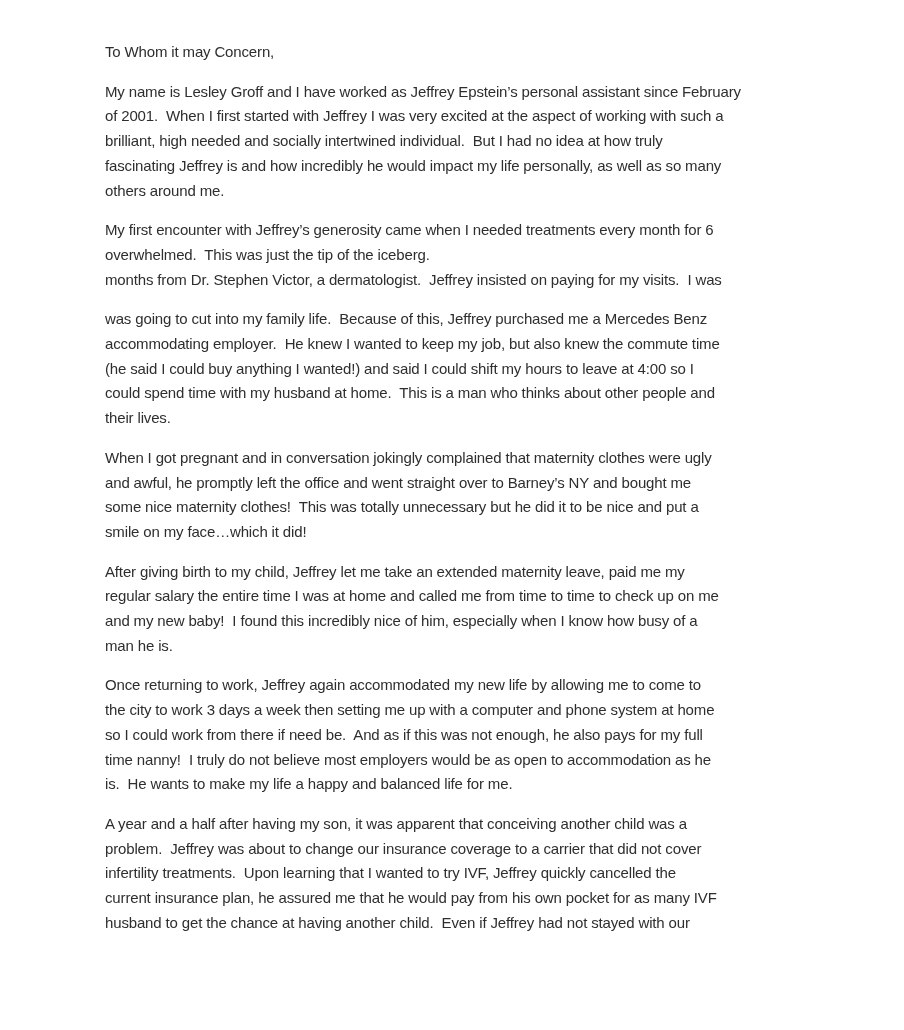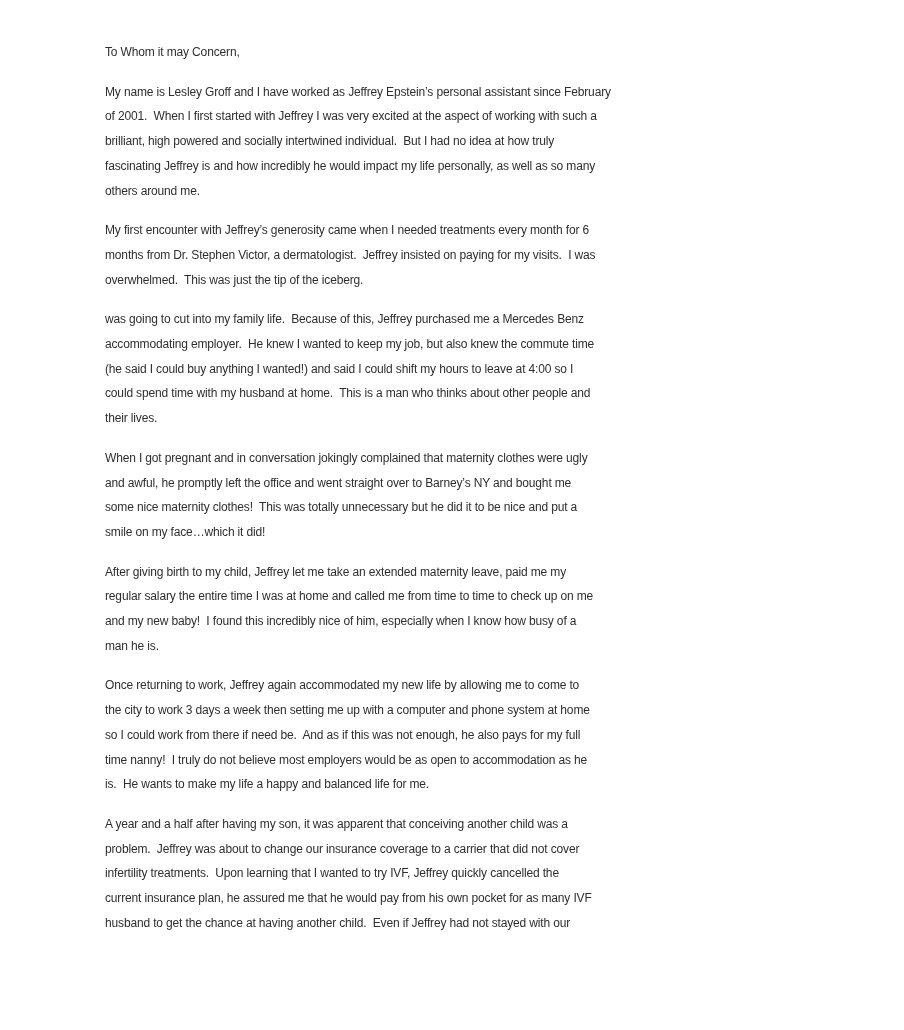--- a/index.html
+++ b/index.html
@@ -8,21 +8,21 @@
     background: #ffffff;
   }
   .page {
     position: relative;
     width: 904px;
     height: 1030px;
     background: #ffffff;
     box-sizing: border-box;
     padding: 40px 60px 0 105px;
     font-family: "Liberation Sans", sans-serif;
-    font-size: 12px;
+    font-size: 15px;
     letter-spacing: -0.15px;
     color: #2e2e2e;
     overflow: hidden;
   }
   .salutation {
     margin: 0 0 15px 0;
     line-height: 24.7px;
     white-space: pre;
   }
   .paragraph {
@@ -35,28 +35,28 @@
 </style>
 </head>
 <body>
 
 <div class="page" style="background: rgb(255, 255, 255); color: rgb(46, 46, 46);">
   <p class="salutation">To Whom it may Concern,</p>
   <div id="letter-paragraphs">
       <div class="paragraph">
         <div class="line">My name is Lesley Groff and I have worked as Jeffrey Epstein’s personal assistant since February</div>
         <div class="line">of 2001.  When I first started with Jeffrey I was very excited at the aspect of working with such a</div>
-        <div class="line">brilliant, high powered and socially intertwined individual.  But I had no idea at how truly</div>
+        <div class="line">brilliant, high needed and socially intertwined individual.  But I had no idea at how truly</div>
         <div class="line">fascinating Jeffrey is and how incredibly he would impact my life personally, as well as so many</div>
         <div class="line">others around me.</div>
       </div>
       <div class="paragraph">
         <div class="line">My first encounter with Jeffrey’s generosity came when I needed treatments every month for 6</div>
+        <div class="line">overwhelmed.  This was just the tip of the iceberg.</div>
         <div class="line">months from Dr. Stephen Victor, a dermatologist.  Jeffrey insisted on paying for my visits.  I was</div>
-        <div class="line">overwhelmed.  This was just the tip of the iceberg.</div>
       </div>
       <div class="paragraph">
         <div class="line">was going to cut into my family life.  Because of this, Jeffrey purchased me a Mercedes Benz</div>
         <div class="line">accommodating employer.  He knew I wanted to keep my job, but also knew the commute time</div>
         <div class="line">(he said I could buy anything I wanted!) and said I could shift my hours to leave at 4:00 so I</div>
         <div class="line">could spend time with my husband at home.  This is a man who thinks about other people and</div>
         <div class="line">their lives.</div>
       </div>
       <div class="paragraph">
         <div class="line">When I got pregnant and in conversation jokingly complained that maternity clothes were ugly</div>

